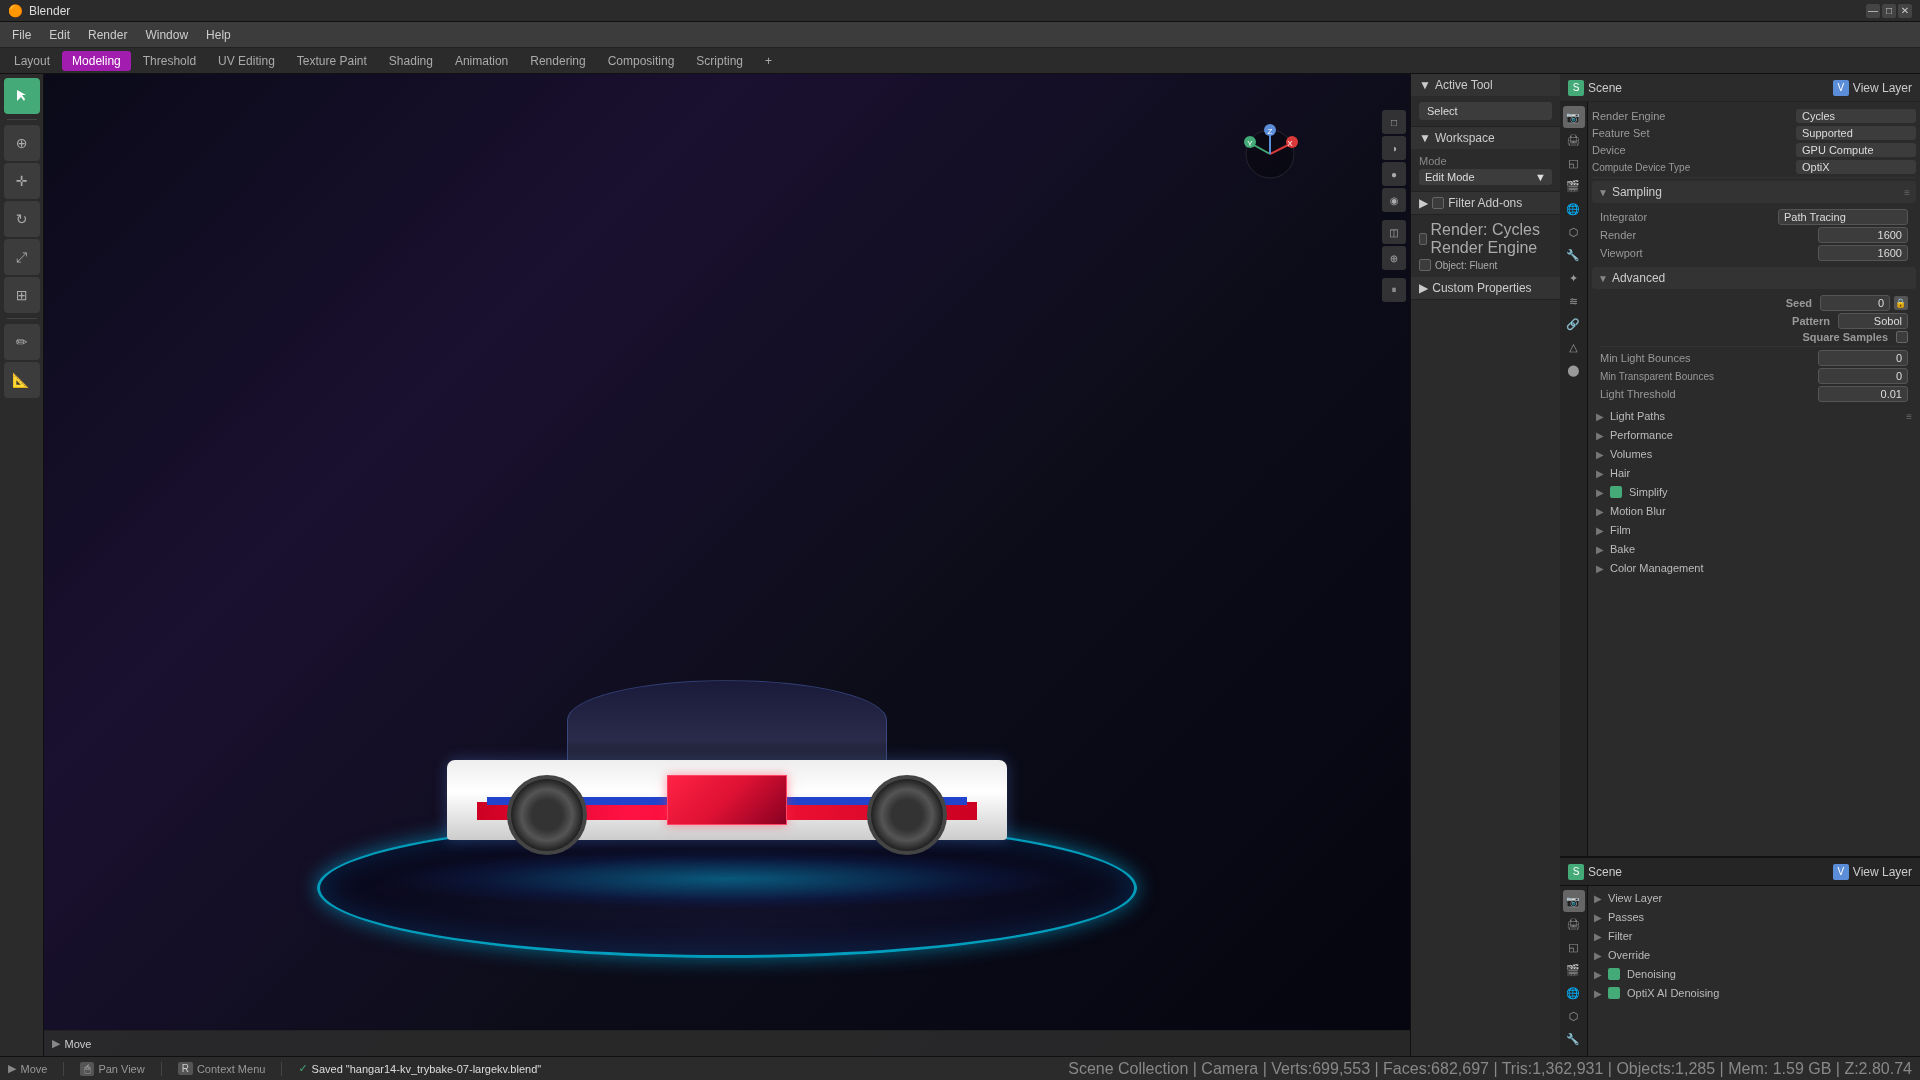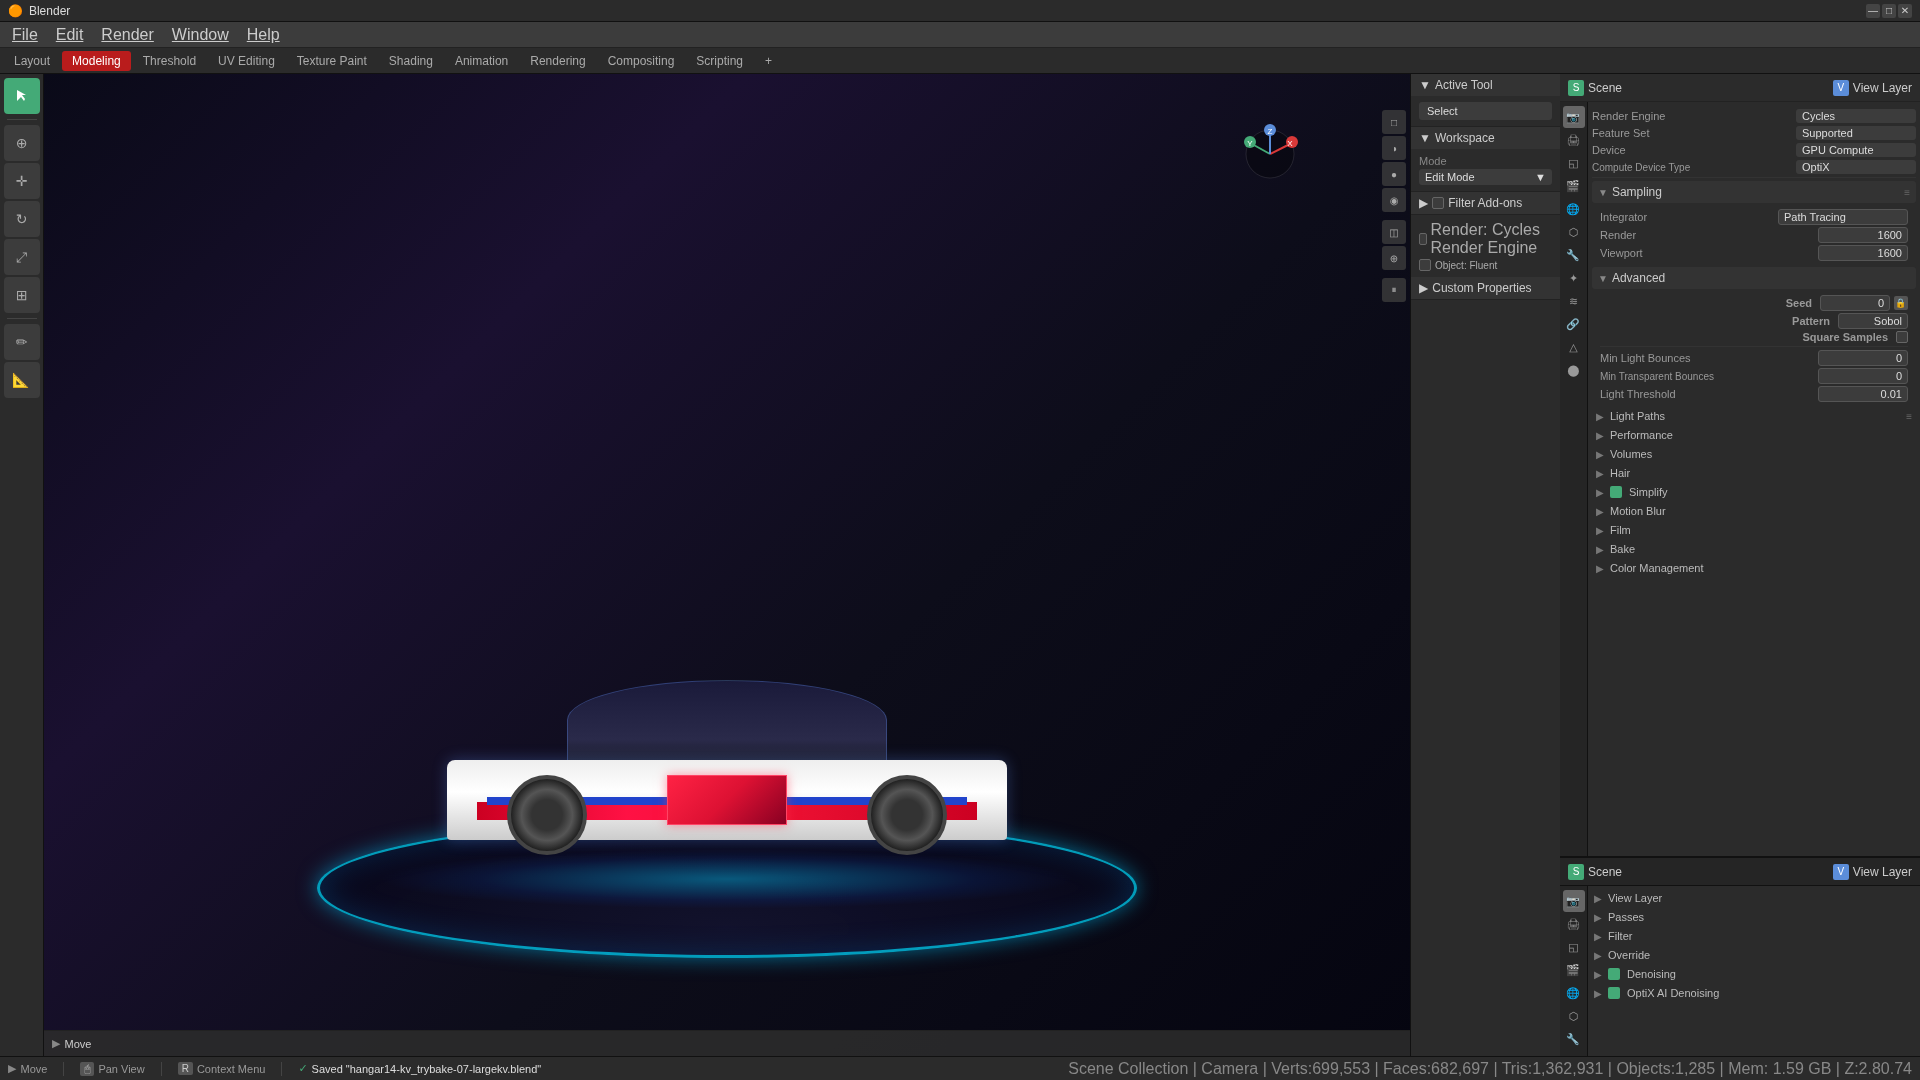--- a/index.html
+++ b/index.html
@@ -39,25 +39,24 @@
       align-items: center;
       padding: 0 4px;
       gap: 2px;
       border-bottom: 1px solid #222;
     }
     .menu-item {
       padding: 2px 8px;
       color: #ccc;
       cursor: pointer;
       border-radius: 3px;
-      font-size: 16px;
+      font-size: 12px;
       height: 20px;
       display: flex;
       align-items: center;
-      text-decoration: underline;
     }
 
     
     #tabsbar {
       height: 26px;
       background: #2b2b2b;
       display: flex;
       align-items: center;
       padding: 0 4px;
       gap: 2px;
@@ -66,21 +65,21 @@
     .tab-item {
       padding: 3px 10px;
       color: #aaa;
       cursor: pointer;
       border-radius: 3px;
       font-size: 12px;
       height: 20px;
       display: flex;
       align-items: center;
     }
-    .tab-item.active { background: #b91c1c; color: #fff; }
+    .tab-item.active { background: #a21caf; color: #fff; }
 
     
     #main {
       display: flex;
       height: calc(1080px - 22px - 26px - 26px - 24px);
     }
 
     
     #left-toolbar {
       width: 44px;

